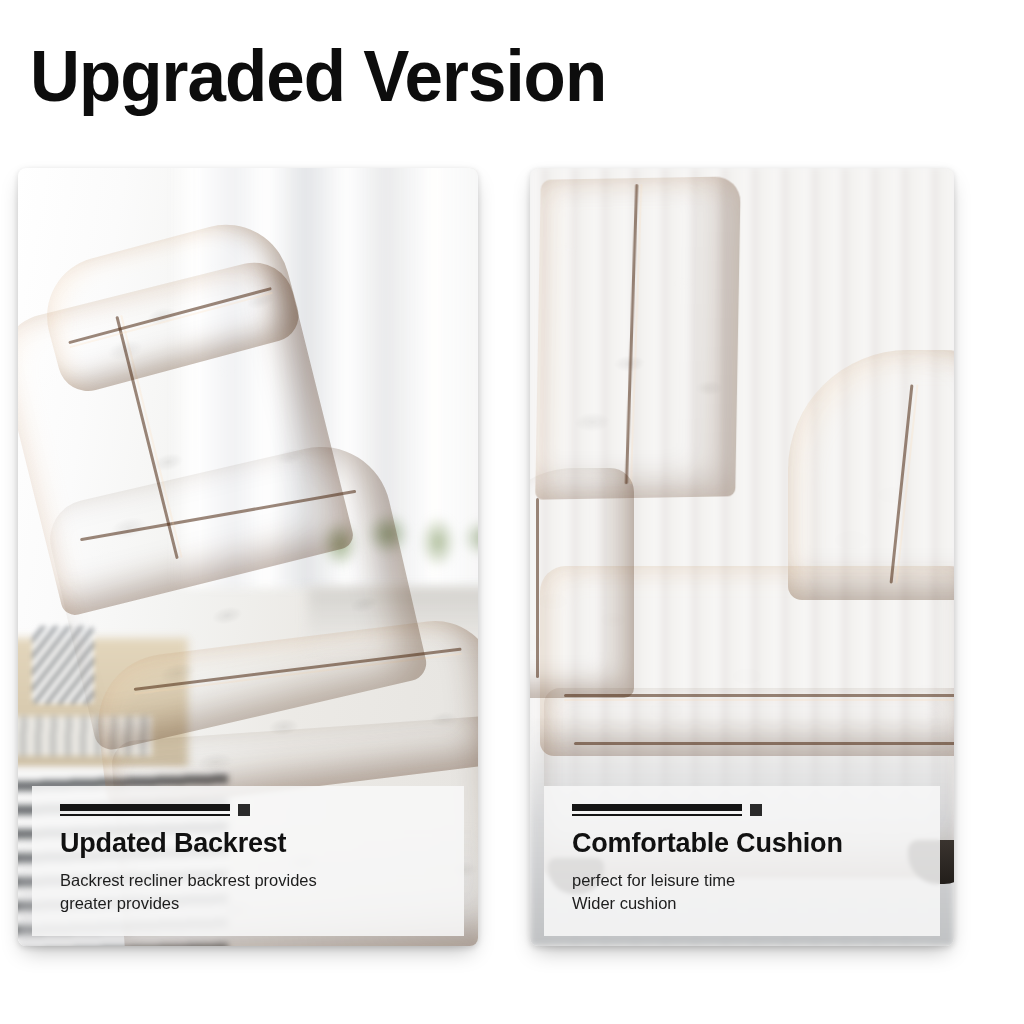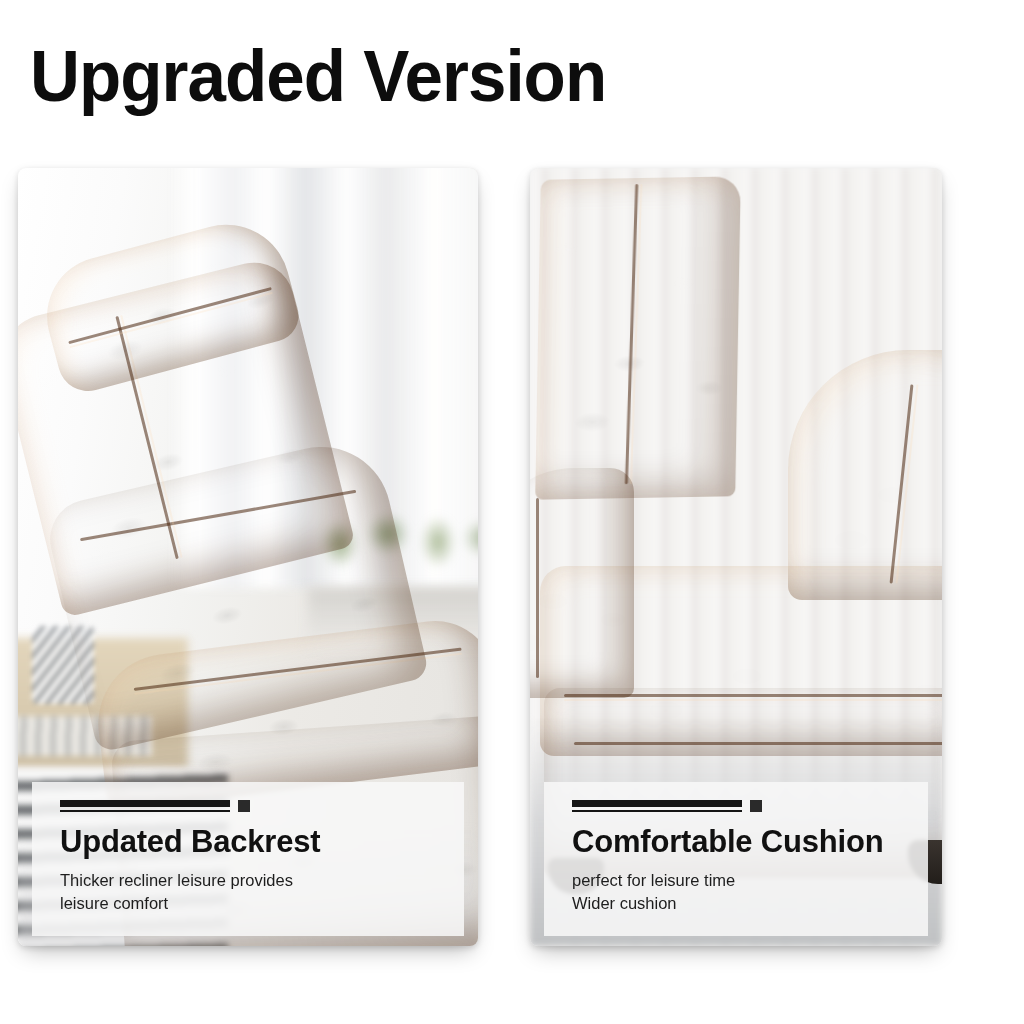--- a/index.html
+++ b/index.html
@@ -25,21 +25,21 @@
 
   
   .panel{
     position:absolute;top:168px;height:778px;
     border-radius:8px;
     overflow:hidden;
     background:#f2f2f2;
     box-shadow:0 10px 22px -6px rgba(0,0,0,.28), 0 2px 6px rgba(0,0,0,.14);
   }
   .panel-left{left:18px;width:460px;}
-  .panel-right{left:530px;width:412px;}
+  .panel-right{left:530px;width:412px;padding-left:12px;}
   .photo{position:absolute;inset:0;overflow:hidden;}
 
   
   .lp-bg{
     position:absolute;inset:0;
     background:
       linear-gradient(100deg,#ffffff 0%,#fbfbfb 18%,#f3f3f1 40%,#eceae6 62%,#e6e4e0 100%);
   }
   
   .lp-win{
@@ -221,21 +221,21 @@
     background:rgba(248,248,248,.86);
     padding:18px 22px 22px 28px;
     box-sizing:border-box;
     backdrop-filter:blur(2px);
   }
   .rule{position:relative;height:14px;margin-bottom:10px;width:100%;}
   .rule-bar{position:absolute;left:0;top:0;width:170px;height:7px;background:#151515;}
   .rule-thin{position:absolute;left:0;top:10px;width:170px;height:2px;background:#151515;}
   .rule-sq{position:absolute;left:178px;top:0px;width:12px;height:12px;background:#2a2a2a;}
   .cap-title{
-    font-size:31px;font-weight:bold;color:#111;
+    font-size:27px;font-weight:bold;color:#111;
     margin:0 0 10px 0;line-height:1.15;letter-spacing:-.2px;
   }
   .cap-body{
     font-size:16.5px;color:#1d1d1d;line-height:1.35;margin:0;
     font-weight:500;
   }
   .cap-body span{display:block;}
 </style>
 </head>
 <body>
@@ -280,22 +280,22 @@
       </div>
 
       <div class="caption">
         <div class="rule">
           <div class="rule-bar"></div>
             <div class="rule-thin"></div>
             <div class="rule-sq"></div>
         </div>
         <h3 class="cap-title">Updated Backrest</h3>
         <p class="cap-body">
-          <span>Thicker recliner leisure provides</span>
-          <span>leisure comfort</span>
+          <span>Backrest recliner backrest provides</span>
+          <span>greater provides</span>
         </p>
       </div>
     </div>
   </div>
 
   <div class="panel panel-right">
     <div class="photo">
       <div class="rp-bg"></div>
       <div class="rp-floor"></div>
 

